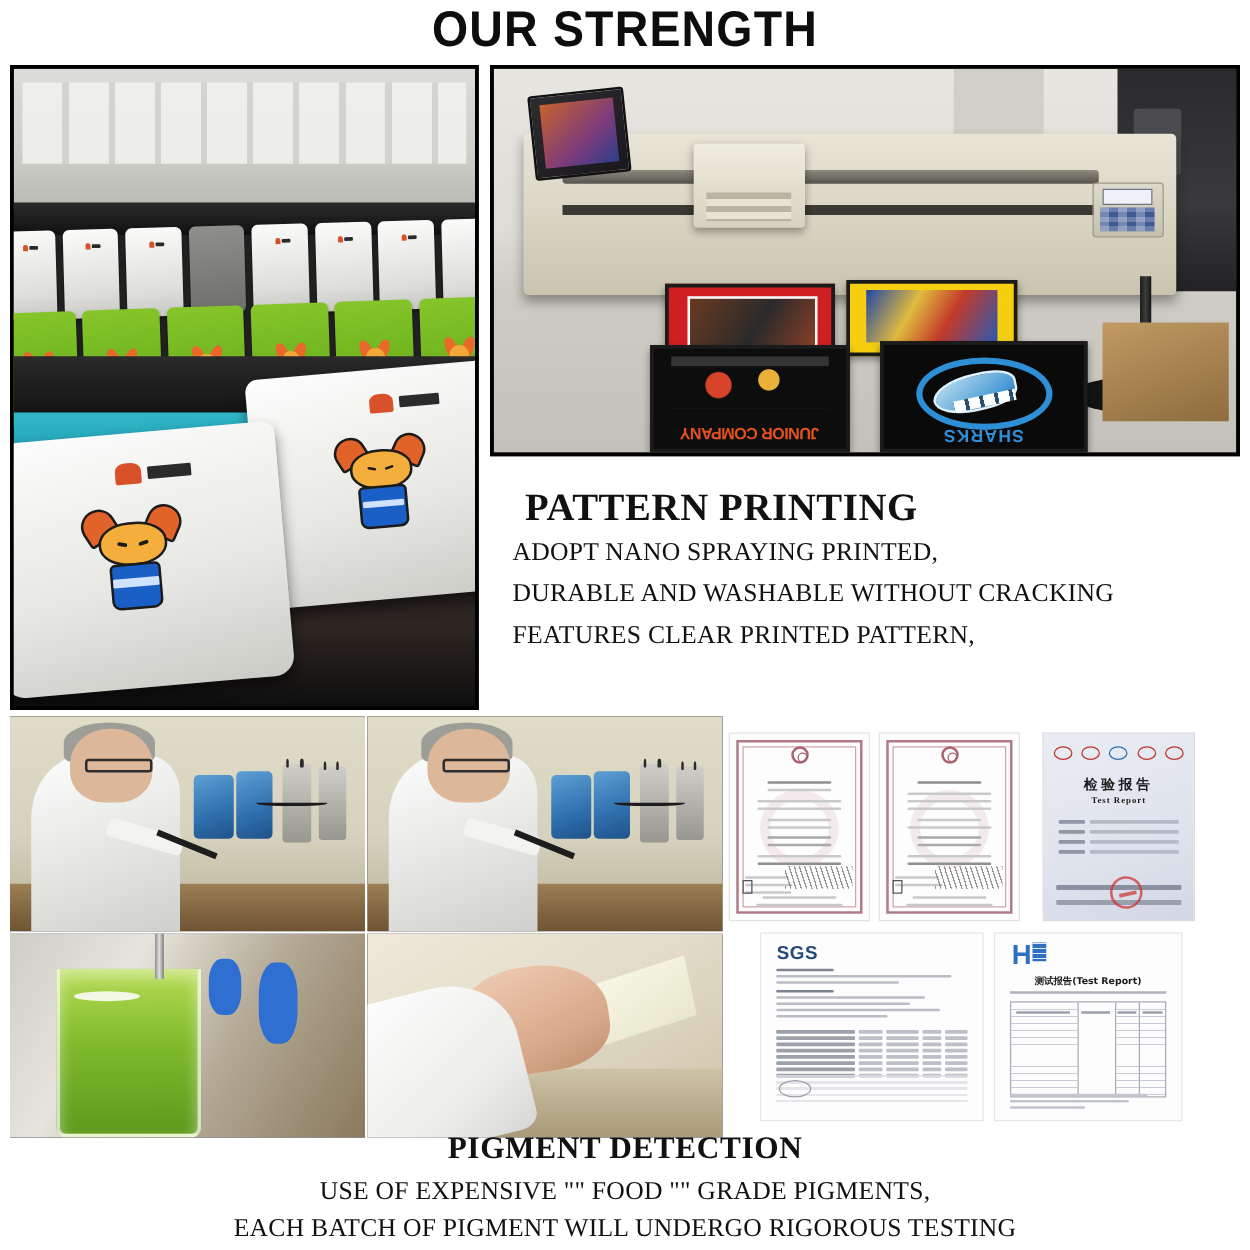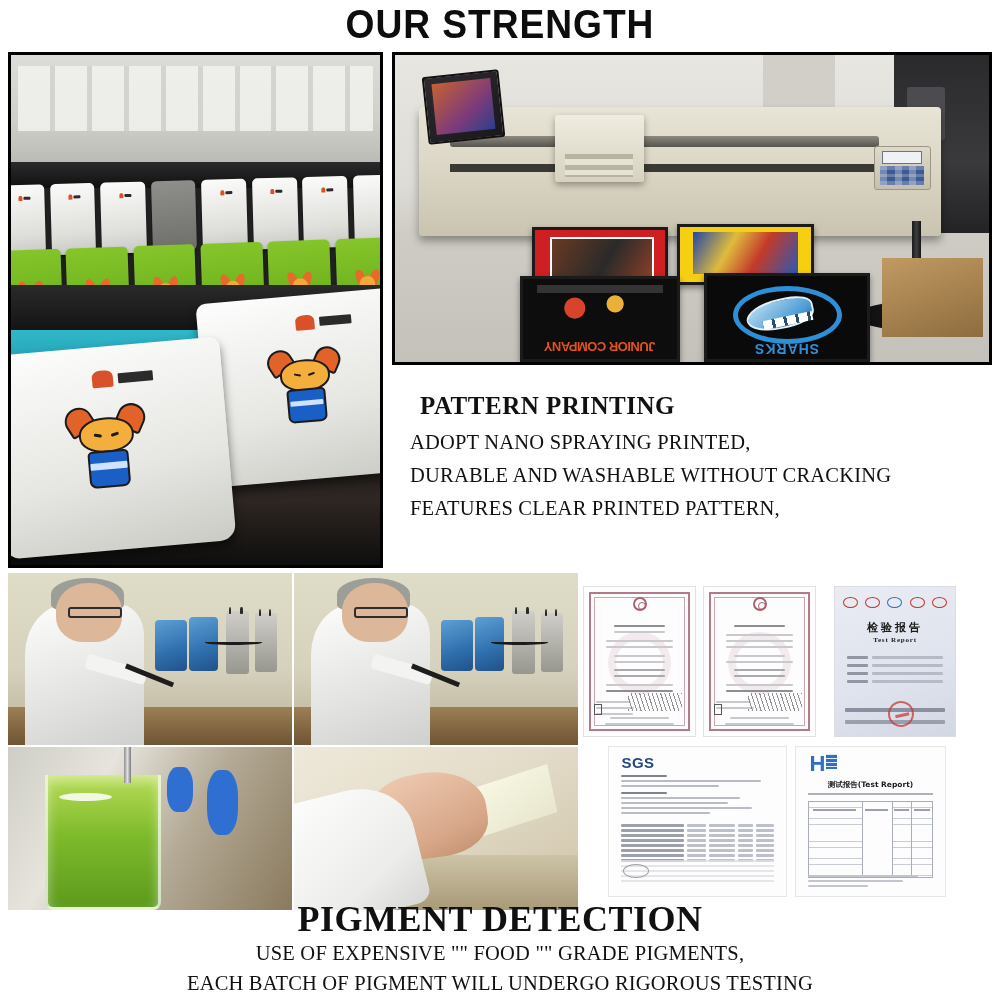--- a/index.html
+++ b/index.html
@@ -333,28 +333,28 @@
   .h-rows{ position:absolute; inset:0;
     background:repeating-linear-gradient(180deg,rgba(0,0,0,0) 0 5px,#c8ccd4 5px 5.7px); }
   .h-cellline{ position:absolute; left:8%; top:7px; width:80%; height:2px;
     background:#9ba0ab; }
   .h-foot{ position:absolute; left:8%; bottom:4%; width:84%; }
   .hf{ height:2px; background:#c2c5cd; margin-bottom:3px; border-radius:1px; }
 
   
   .txt-head{ font-weight:bold; color:#111; }
   #pattern-block{ position:absolute; left:392px; top:386px; width:600px; }
-  #pattern-block .h{ font-size:25px; line-height:40px; letter-spacing:.5px;
+  #pattern-block .h{ font-size:31px; line-height:40px; letter-spacing:.5px;
     padding-left:28px; }
   #pattern-block .l{ font-size:20.5px; line-height:33px; color:#111;
     letter-spacing:.2px; padding-left:18px; }
 
   #pigment-block{ position:absolute; left:0; top:900px; width:100%;
     text-align:center; }
-  #pigment-block .h{ font-size:36px; line-height:38px; font-weight:bold;
+  #pigment-block .h{ font-size:25px; line-height:38px; font-weight:bold;
     color:#111; letter-spacing:.5px; }
   #pigment-block .l{ font-size:20.5px; line-height:30px; color:#111;
     letter-spacing:.2px; }
 </style>
 </head>
 <body>
 
 <div class="page-title">OUR STRENGTH</div>
 
 <div class="photo framed" id="photo-conveyor">

